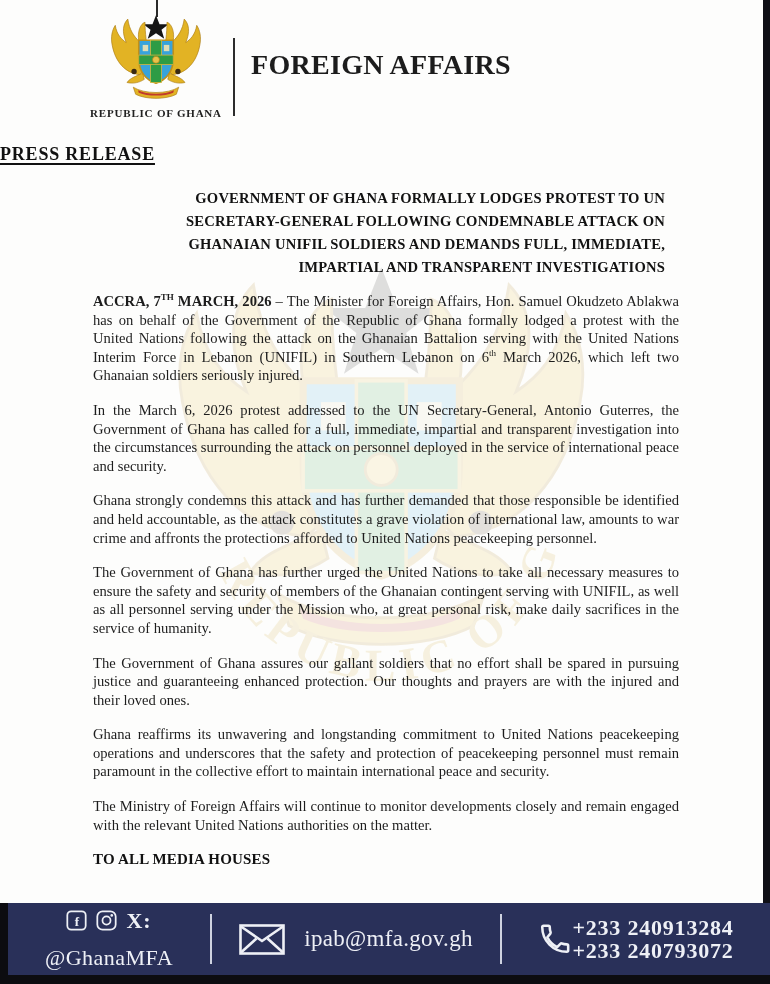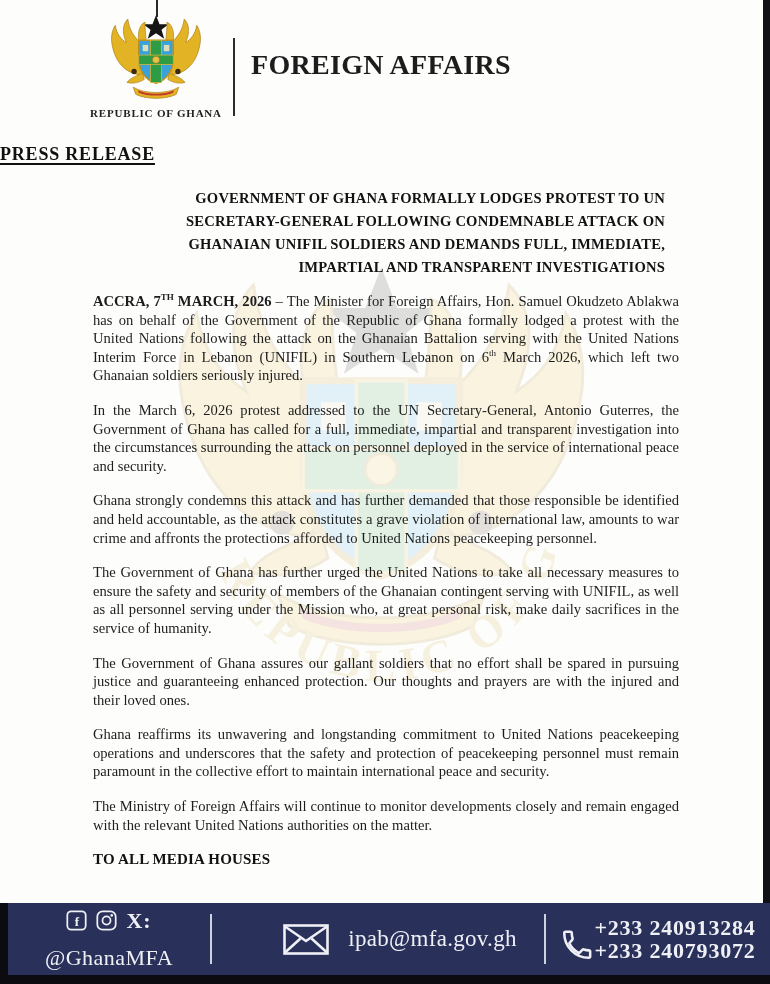--- a/index.html
+++ b/index.html
@@ -37,22 +37,22 @@
   
   .right-strip{position:absolute; top:0; right:0; width:7px; height:903px; background:#101016;}
 
   
   .footer{position:absolute; left:0; right:0; bottom:0;}
   .footer-bar{height:72px; background:#293059; border-left:8px solid #0c0c10;
     display:flex; align-items:center; color:#eef0f6;}
   .footer-bottom-strip{height:9px; background:#0c0c10;}
   .f-sec{display:flex; align-items:center; justify-content:center;}
   .f-sec1{flex:0 0 202px; flex-direction:column;}
-  .f-sec2{flex:0 0 288px; gap:19px;margin-left:44px;}
-  .f-sec3{flex:1 1 auto; align-items:flex-end;}
+  .f-sec2{flex:0 0 288px; gap:19px;}
+  .f-sec3{flex:1 1 auto; }
   .f-divider{width:2px; height:50px; background:rgba(235,238,248,0.85); flex:0 0 2px;}
   .social-row{display:flex; align-items:center; gap:9px;}
   .x-label{font-size:22px; font-weight:bold; letter-spacing:1px;}
   .handle{font-size:22px; letter-spacing:0.5px; margin-top:11px;}
   .email{font-size:23px; letter-spacing:0.3px;}
   .phones{display:flex; flex-direction:column; font-size:22px; font-weight:bold;
     line-height:23px; letter-spacing:0.8px;}
   .icon-svg{display:block;}
 </style>
 </head>

